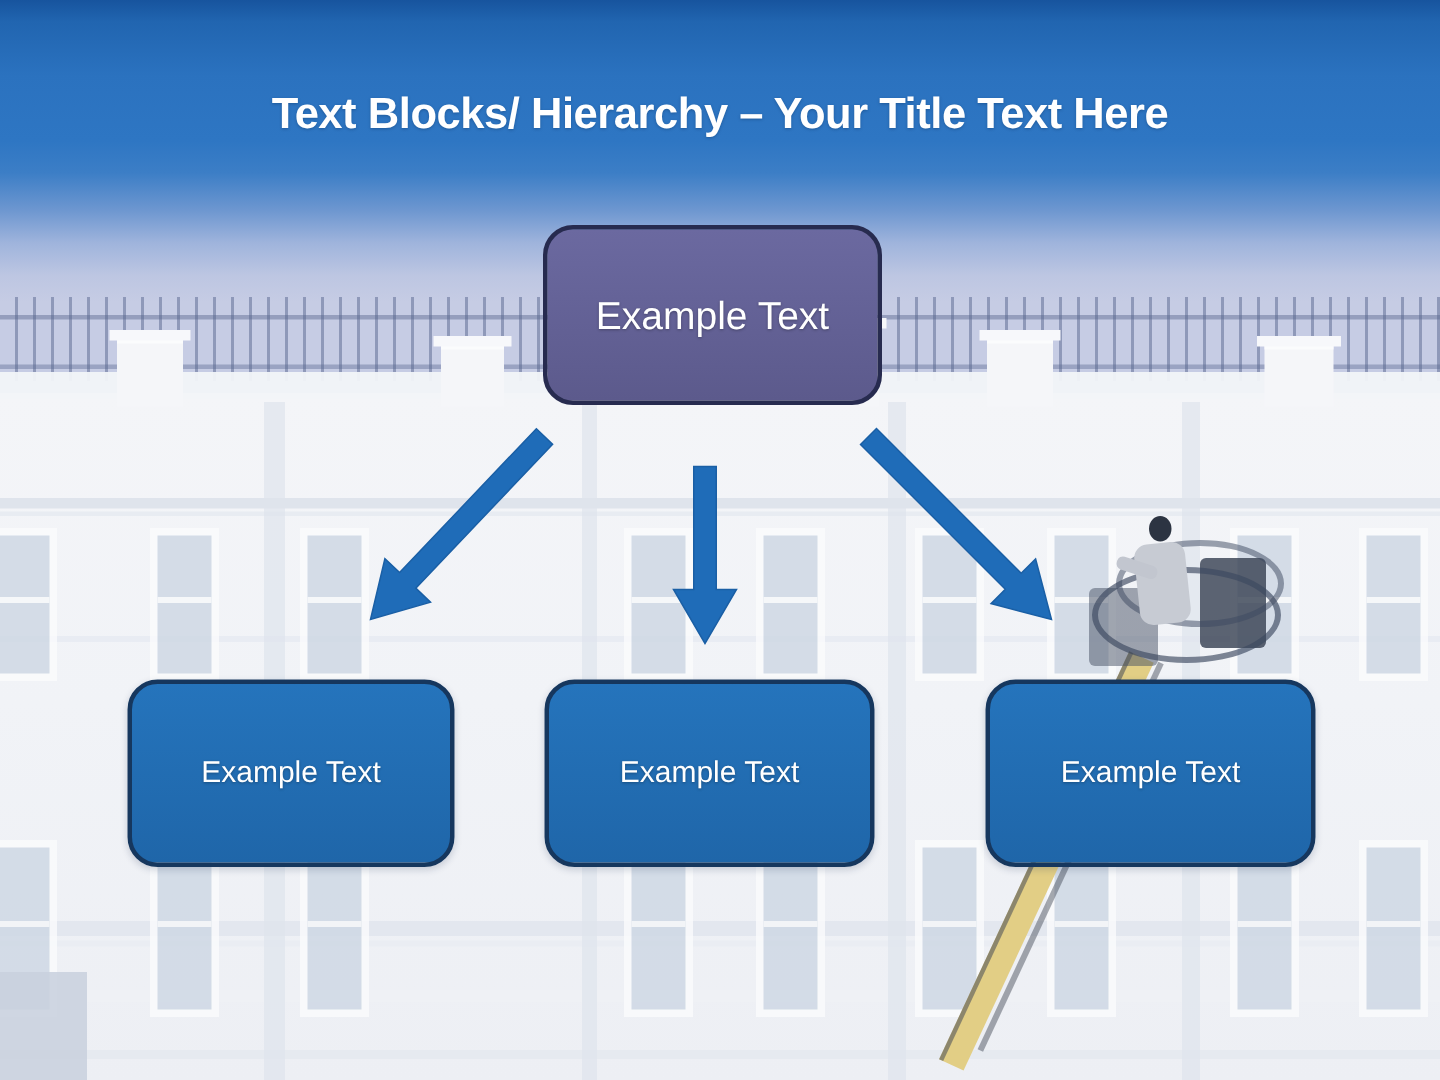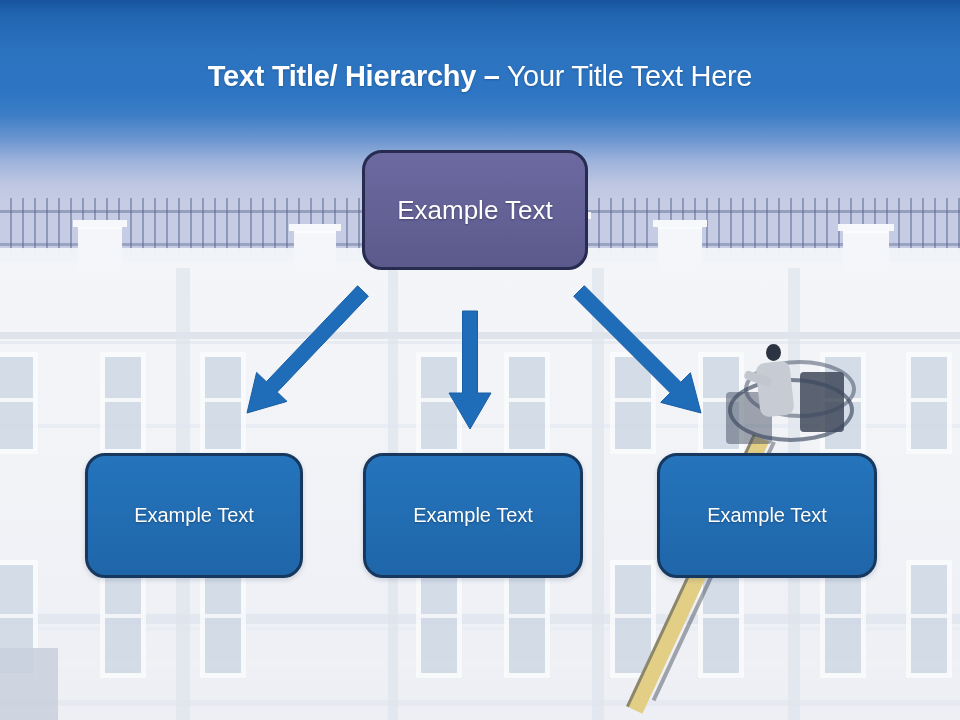--- a/index.html
+++ b/index.html
@@ -12,21 +12,21 @@
       #BDC6E2 25.5%, #C6CCE4 28%, #C6CCE4 100%);
   }
   
   .title{
     position:absolute;top:58px;left:0;width:100%;
     text-align:center;color:#fff;font-size:29px;line-height:36px;
     letter-spacing:-0.3px;white-space:nowrap;
     text-shadow:0 1px 2px rgba(10,40,80,.35);
   }
   .title .b{font-weight:700;}
-  .title .r{font-weight:400;margin-left:7px;}
+  .title .r{font-weight:700;margin-left:7px;}
   
   .bg{position:absolute;inset:0;z-index:1;}
   .facade{position:absolute;left:0;top:262px;width:960px;height:458px;
     background:linear-gradient(180deg,#F4F5F8 0%,#F1F3F7 45%,#EDEFF4 100%);}
   .fence{position:absolute;left:0;top:198px;width:960px;height:56px;
     background:repeating-linear-gradient(90deg,rgba(88,102,142,0) 0 10px,rgba(88,102,142,.5) 10px 12px);}
   .fence::before{content:'';position:absolute;left:0;top:12px;width:100%;height:3px;background:rgba(88,102,142,.45);}
   .fence::after{content:'';position:absolute;left:0;bottom:8px;width:100%;height:3px;background:rgba(88,102,142,.4);}
   .tower{position:absolute;background:#F5F6F9;border-top:3px solid #FBFCFD;}
   .tower::before{content:'';position:absolute;left:-5px;right:-5px;top:-9px;height:7px;background:#F7F8FB;}
@@ -123,21 +123,21 @@
       <div class="equip" style="left:800px;top:372px;width:44px;height:60px;"></div>
       <div class="rail" style="left:728px;top:378px;width:118px;height:56px;"></div>
       <div class="rail" style="left:744px;top:360px;width:104px;height:50px;border-color:rgba(60,72,95,.5);"></div>
       <div class="torso"></div>
       <div class="head"></div>
       <div class="arm"></div>
     </div>
   </div>
 
   <div class="title">
-    <span class="b">Text Title/ Hierarchy –</span><span class="r">Your Title Text Here</span>
+    <span class="b">Text Blocks/ Hierarchy –</span><span class="r">Your Title Text Here</span>
   </div>
 
   <svg class="arrows" width="960" height="720" viewBox="0 0 960 720">
     <polygon points="357.6,285.8 266.4,381.7 256.6,372.4 247,413 287.0,401.4 277.2,392.1 368.4,296.2" fill="#1F6CB8" stroke="#1A5FA5" stroke-width="1"></polygon>
     <polygon points="462.5,311 462.5,393 449,393 470,429 491,393 477.5,393 477.5,311" fill="#1F6CB8" stroke="#1A5FA5" stroke-width="1"></polygon>
     <polygon points="584.3,285.7 680.8,382.2 690.4,372.7 701,413 660.7,402.4 670.2,392.8 573.7,296.3" fill="#1F6CB8" stroke="#1A5FA5" stroke-width="1"></polygon>
   </svg>
 
   <div class="node root">
     <span>Example Text</span>

